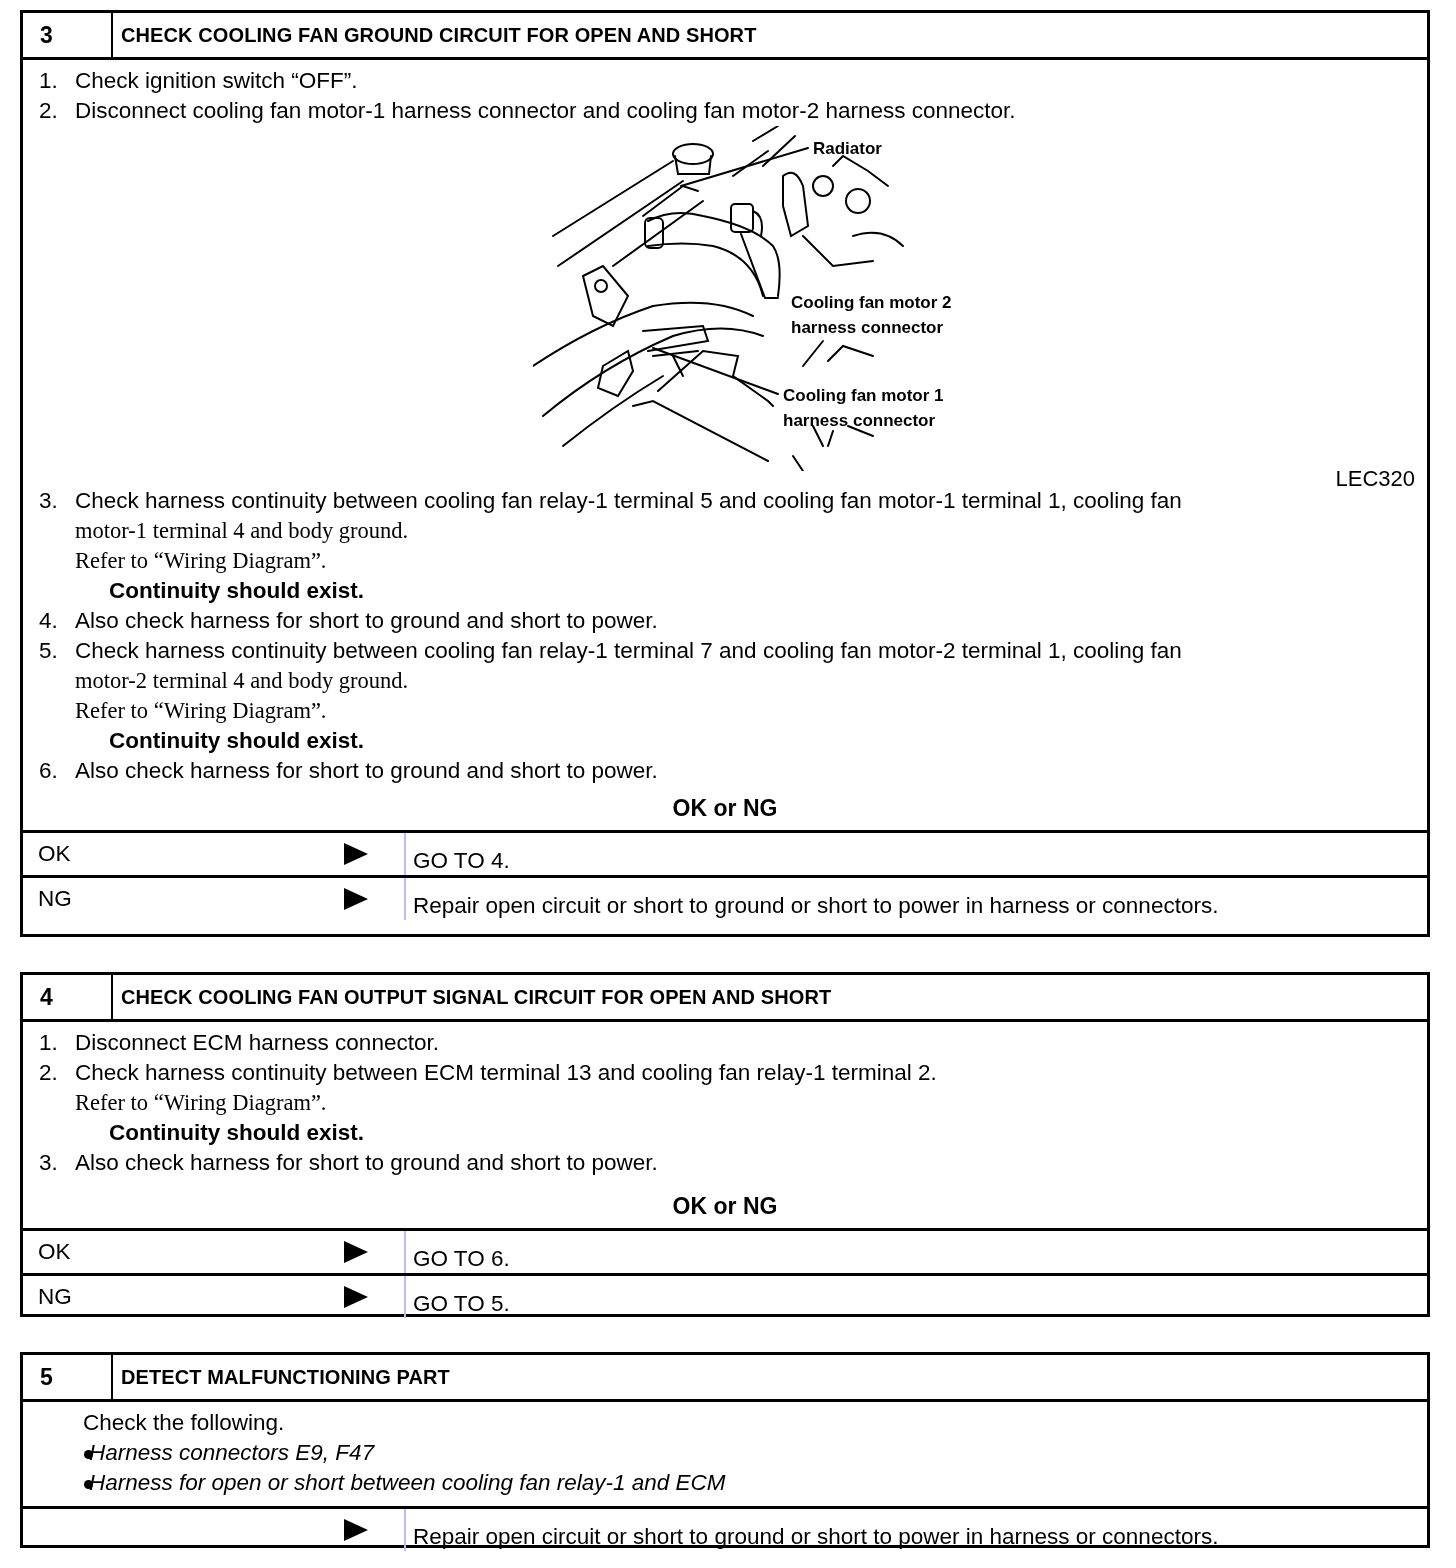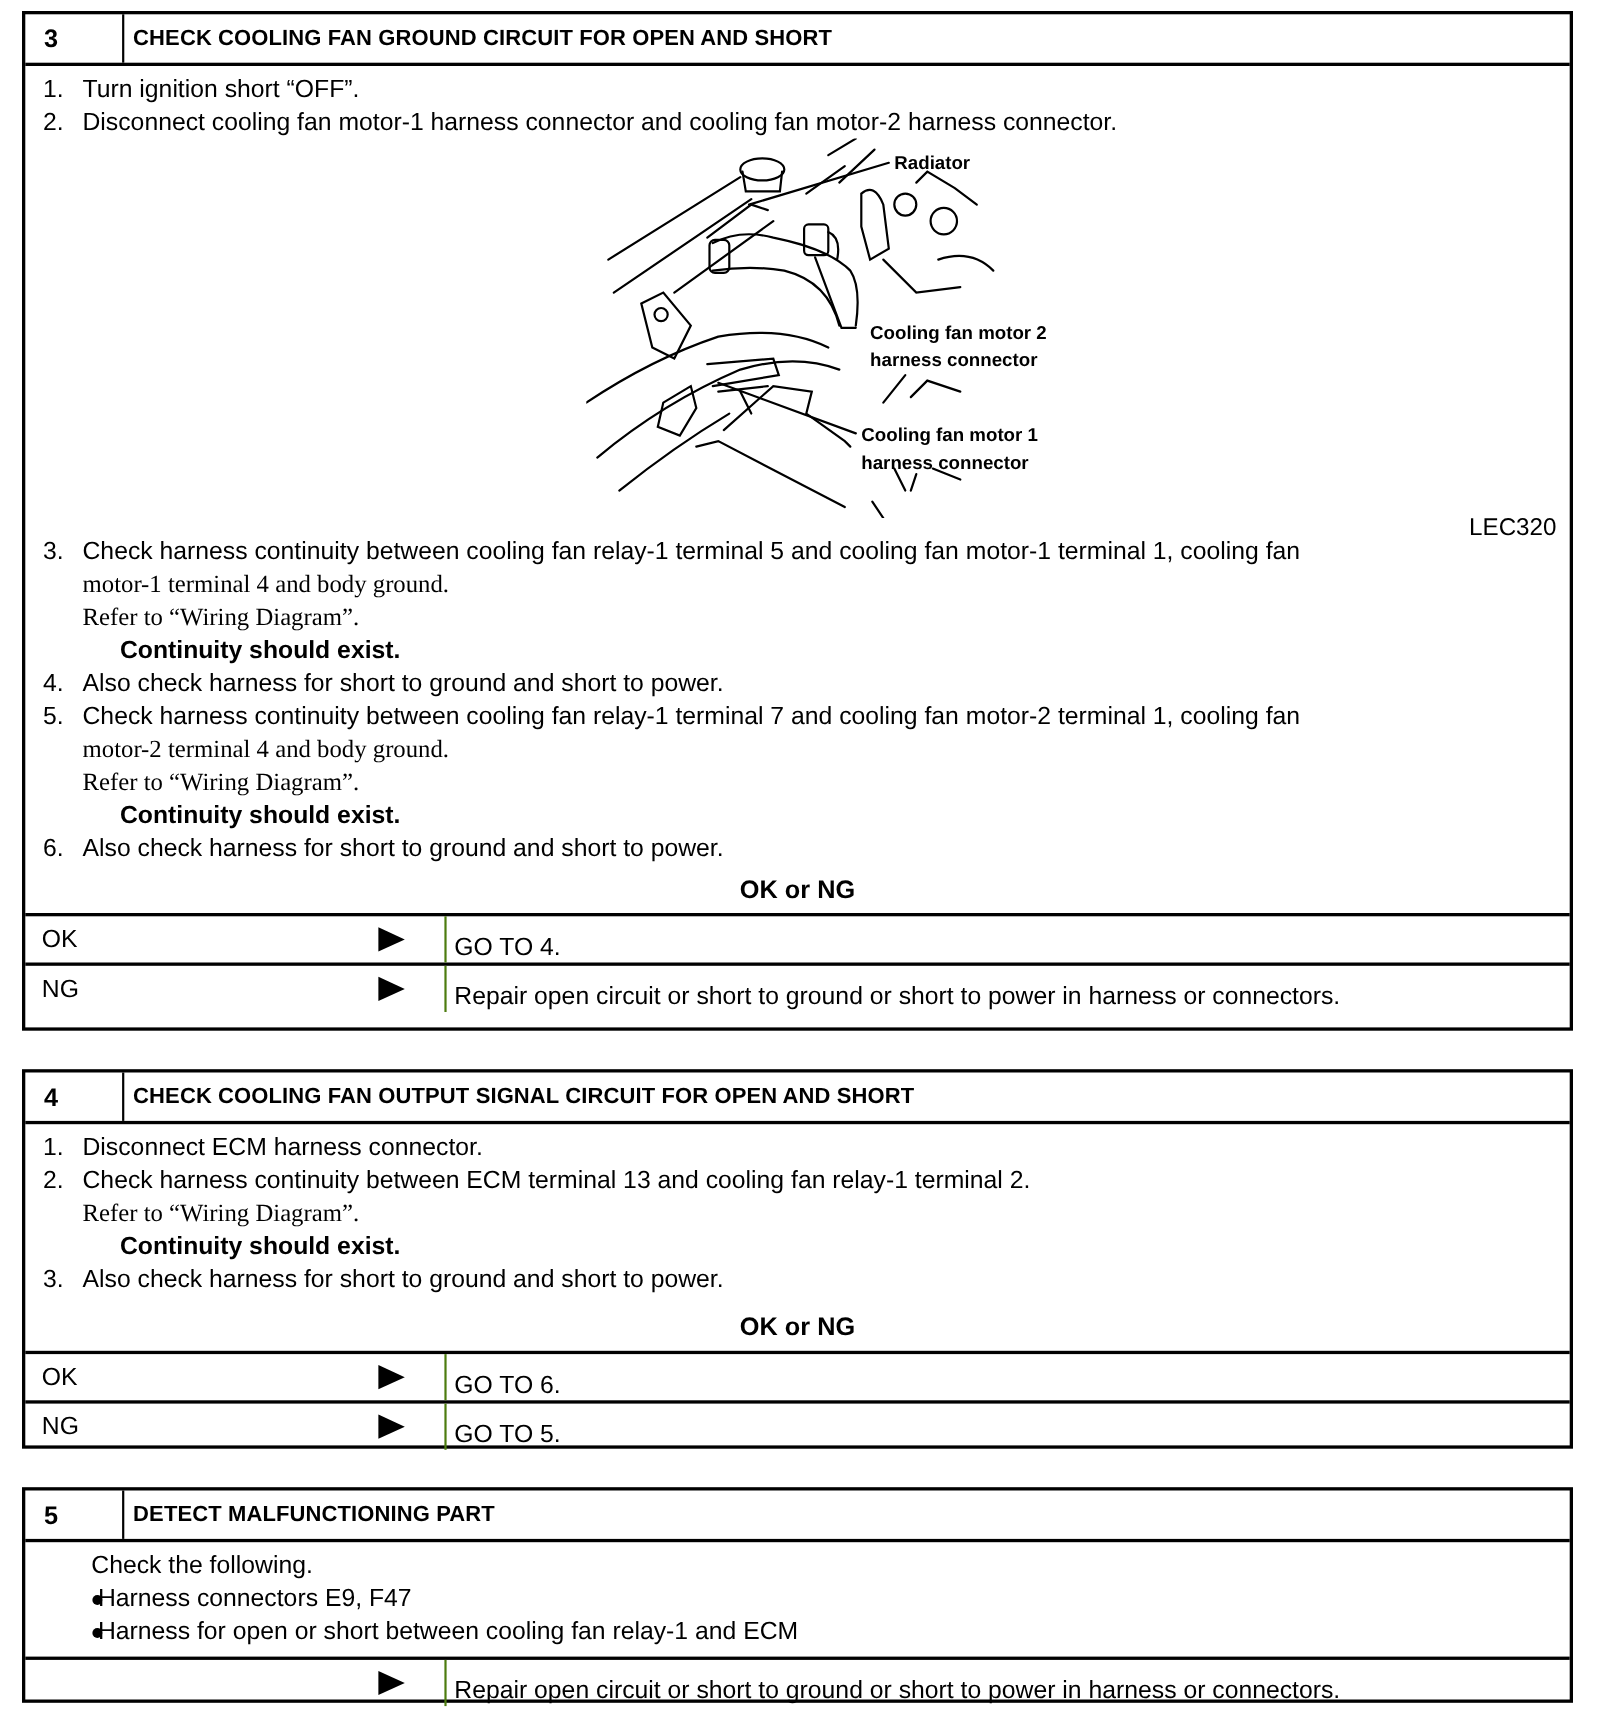--- a/index.html
+++ b/index.html
@@ -21,49 +21,49 @@
     padding-left: 8px; letter-spacing: 0.1px;
   }
   .body { position: relative; font-size: 22.5px; line-height: 30px; padding: 6px 0 0 0; }
   .line { position: relative; padding-left: 52px; white-space: nowrap; }
   .line .n { position: absolute; left: 16px; }
   .cont { padding-left: 52px; white-space: nowrap; font-family: Liberation Serif, serif; }
   .bold-ind { padding-left: 86px; font-weight: bold; white-space: nowrap; }
   .okng { text-align: center; font-weight: bold; font-size: 23px; height: 44px; line-height: 44px; }
   .row { display: flex; height: 42px; border-top: 3px solid #000; font-size: 22.5px; }
   .row .k {
-    width: 383px; border-right: 2px solid #4d7c0f; box-sizing: border-box; position: relative;
+    width: 383px; border-right: 2px solid #c4b5fd; box-sizing: border-box; position: relative;
     padding-left: 15px; display: flex; align-items: center;
   }
   .row .k .arrow {
     position: absolute; right: 36px; top: 50%; transform: translateY(-50%);
     width: 0; height: 0; border-top: 11px solid transparent; border-bottom: 11px solid transparent;
     border-left: 24px solid #000;
   }
   .row .v { flex: 1; padding-left: 7px; display: flex; align-items: center; margin-top: 14px; }
   .figure { position: relative; height: 360px; }
   .figure svg { position: absolute; left: 510px; top: 0; }
   .fig-code { position: absolute; right: 12px; top: 338px; font-size: 22px; }
-  .bullet { padding-left: 22px; position: relative; white-space: nowrap; }
+  .bullet { padding-left: 22px; position: relative; white-space: nowrap; font-style: italic; }
   .bullet::before {
     content: ""; position: absolute; left: 17px; top: 12px; width: 9px; height: 9px;
     border-radius: 50%; background: #000;
   }
   .plain { padding-left: 16px; white-space: nowrap; }
 </style>
 </head>
 <body>
 
 <div class="box" style="top:10px; height:927px;">
   <div class="hdr">
     <div class="num">3</div>
     <div class="title">CHECK COOLING FAN GROUND CIRCUIT FOR OPEN AND SHORT</div>
   </div>
   <div class="body">
-    <div class="line"><span class="n">1.</span><span>Turn ignition short “OFF”.</span></div>
+    <div class="line"><span class="n">1.</span><span>Check ignition switch “OFF”.</span></div>
     <div class="line"><span class="n">2.</span><span>Disconnect cooling fan motor-1 harness connector and cooling fan motor-2 harness connector.</span></div>
 
     <div class="figure">
       <svg width="460" height="345" viewBox="0 0 460 345">
         <g fill="none" stroke="#000" stroke-width="2" stroke-linecap="round">
 
           <ellipse cx="160" cy="28" rx="20" ry="10"></ellipse>
           <path d="M142 30 L145 48 L176 48 L178 30"></path>
 
           <path d="M20 110 L140 35"></path>

